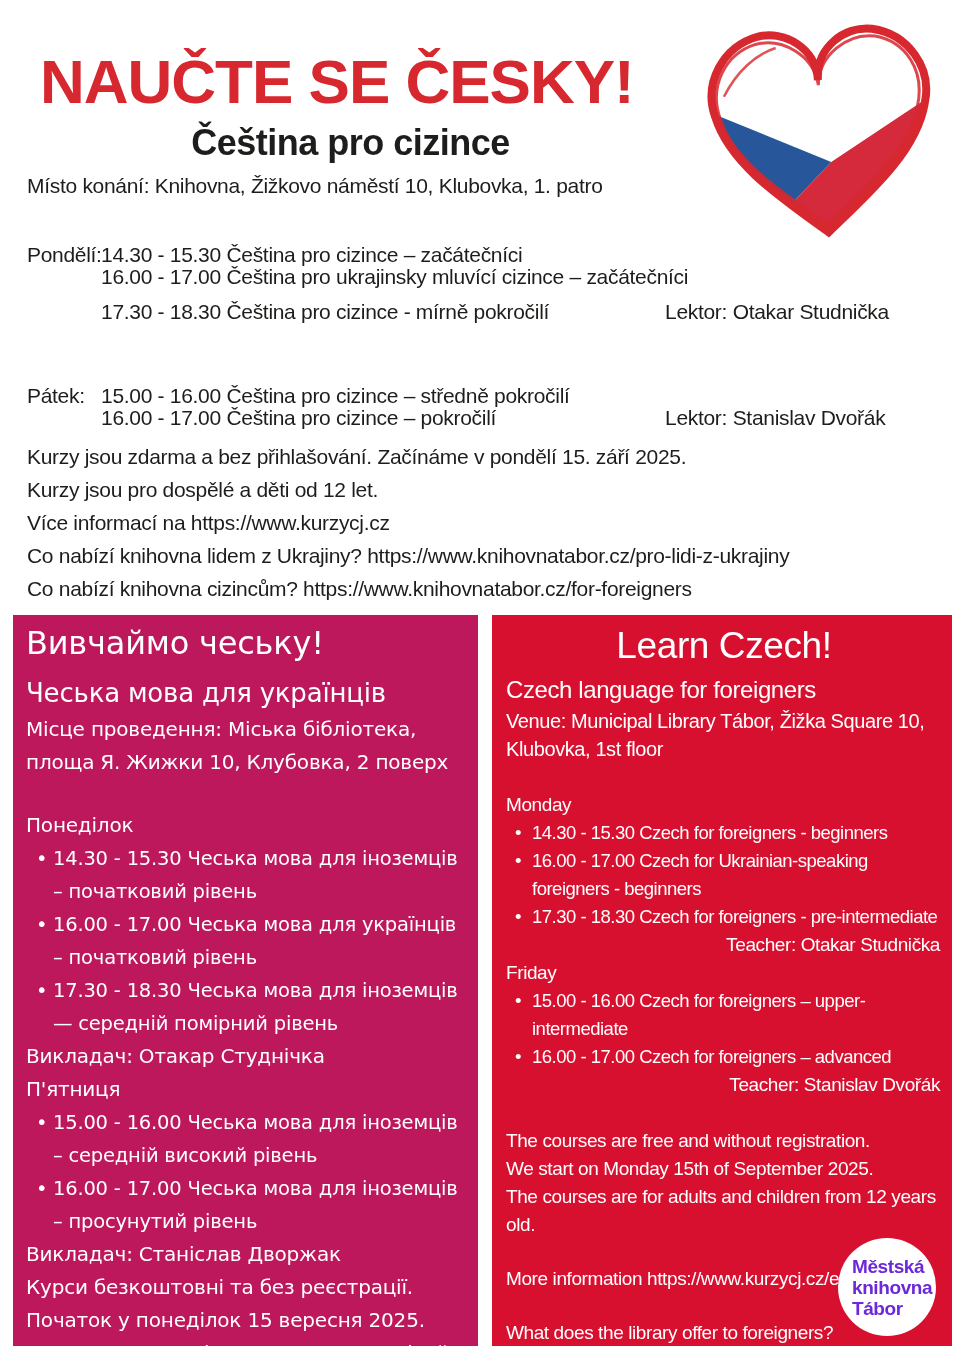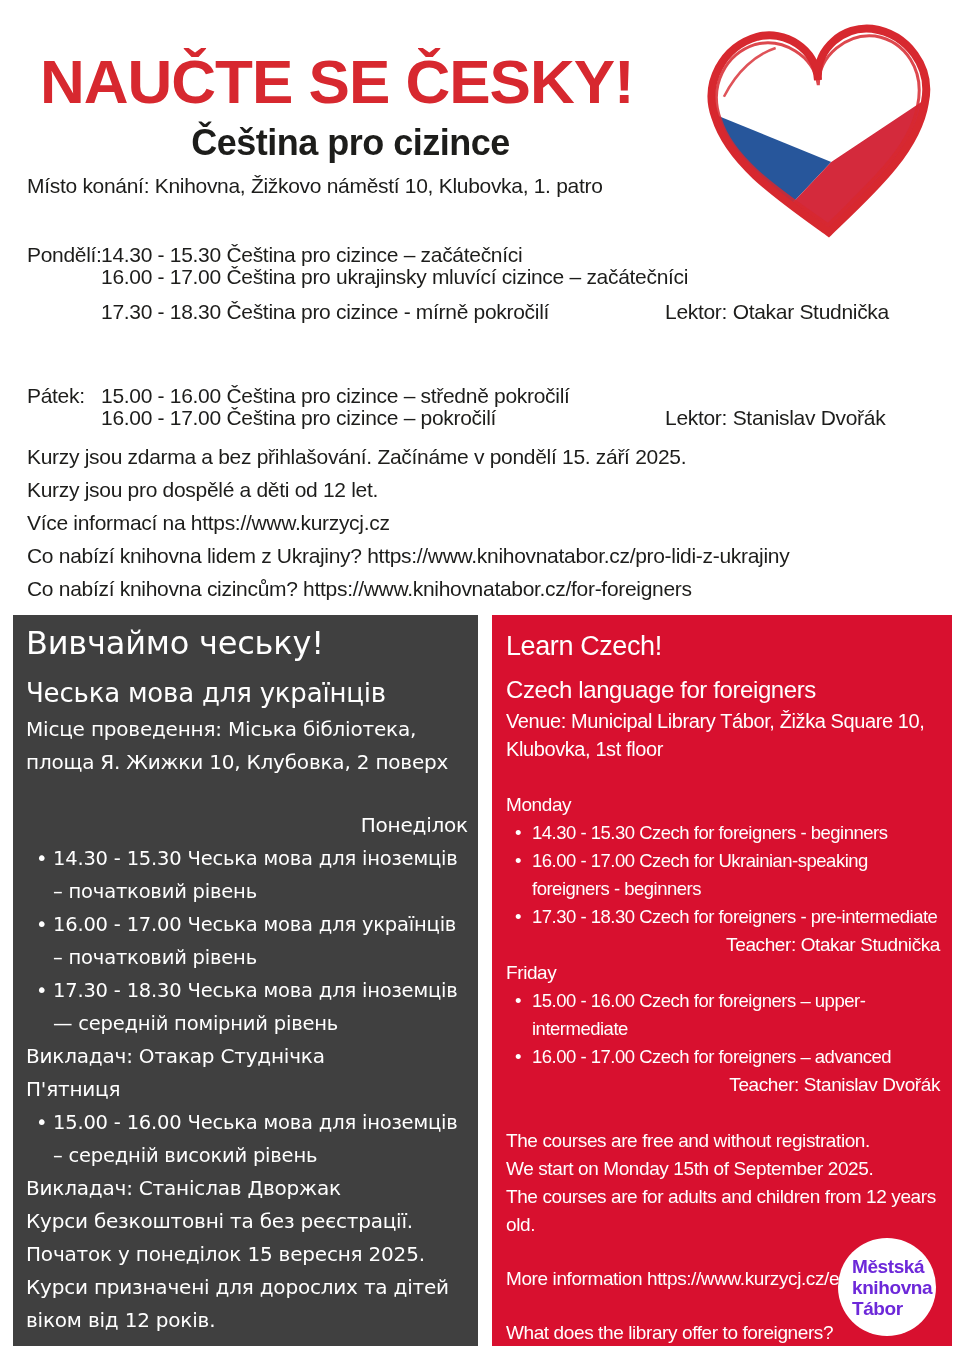--- a/index.html
+++ b/index.html
@@ -29,40 +29,40 @@
   .lektor { position:absolute; left:638px; top:0; }
   .sgap { height:36px; }
 
   
   .info { position:absolute; left:27px; top:440px; width:920px; font-size:21px; letter-spacing:-0.3px; }
   .info div { height:33px; line-height:33px; white-space:nowrap; }
 
   
   .box { position:absolute; top:615px; height:731px; color:#ffffff; box-sizing:border-box; }
   .box-blue {
-    left:13px; width:465px; background:#404040;
+    left:13px; width:465px; background:#be185d;
     padding:6px 10px 12px 13px;
     font-family:"DejaVu Sans", sans-serif; font-size:20px; letter-spacing:-0.2px;
   }
   .box-red {
     left:492px; width:460px; background:#d8102f;
     padding:8px 10px 0 14px;
     font-family:"Liberation Sans", sans-serif; font-size:19px; letter-spacing:-0.4px;
   }
   .b-title { font-size:32px; line-height:44px; }
   .b-sub   { font-size:26px; line-height:36px; margin-top:10px; }
   .b-venue { font-size:20px; line-height:33px; margin-top:2px; }
   .b-day   { line-height:33px; }
-  .b-day.first { margin-top:30px;text-align:right; }
+  .b-day.first { margin-top:30px; }
   .bullet  { position:relative; padding-left:27px; line-height:33px; font-size:19.5px; }
   .bullet::before { content:"•"; position:absolute; left:10px; }
   .b-teacher { text-align:left; line-height:33px; padding-right:2px; }
   .b-info  { line-height:33px; }
 
-  .r-title { font-size:27px; line-height:46px; }
+  .r-title { font-size:37px; line-height:46px;text-align:center; }
   .r-sub   { font-size:24px; line-height:34px; margin-top:4px; }
   .r-venue { font-size:20px; line-height:28px; }
   .r-day   { line-height:28px; }
   .r-day.first { margin-top:28px; }
   .rbullet { position:relative; padding-left:26px; line-height:28px; font-size:18.5px; letter-spacing:-0.5px; }
   .rbullet::before { content:"•"; position:absolute; left:9px; }
   .r-teacher { text-align:right; line-height:28px; padding-right:2px; }
   .r-info  { line-height:28px; margin-top:28px; }
   .r-more  { line-height:28px; margin-top:26px; }
   .r-what  { line-height:28px; margin-top:26px; max-width:350px; }
@@ -135,20 +135,21 @@
     <div class="b-title">Вивчаймо чеську!</div>
     <div class="b-sub">Чеська мова для українців</div>
     <div class="b-venue">Місце проведення: Міська бібліотека, площа Я. Жижки 10, Клубовка, 2 поверх</div>
     <div class="b-day first">Понеділок</div>
     <div class="bullet">14.30  - 15.30 Чеська мова для іноземців – початковий рівень</div>
     <div class="bullet">16.00  - 17.00 Чеська мова для українців – початковий рівень</div>
     <div class="bullet">17.30  - 18.30 Чеська мова для іноземців — середній помірний рівень</div>
     <div class="b-teacher">Викладач: Отакар Студнічка</div>
     <div class="b-day">П'ятниця</div>
     <div class="bullet">15.00  - 16.00 Чеська мова для іноземців – середній високий рівень</div>
+    <div class="bullet">16.00  - 17.00 Чеська мова для іноземців – просунутий рівень</div>
     <div class="b-teacher">Викладач: Станіслав Дворжак</div>
     <div class="b-info">Курси безкоштовні та без реєстрації. Початок у понеділок 15 вересня 2025.</div>
     <div class="b-info">Курси призначені для дорослих та дітей віком від 12 років.</div>
 
   </div>
 
   <div class="box box-red">
     <div class="r-title">Learn Czech!</div>
     <div class="r-sub">Czech language for foreigners</div>
     <div class="r-venue">Venue: Municipal Library Tábor, Žižka Square 10, Klubovka, 1st floor</div>

